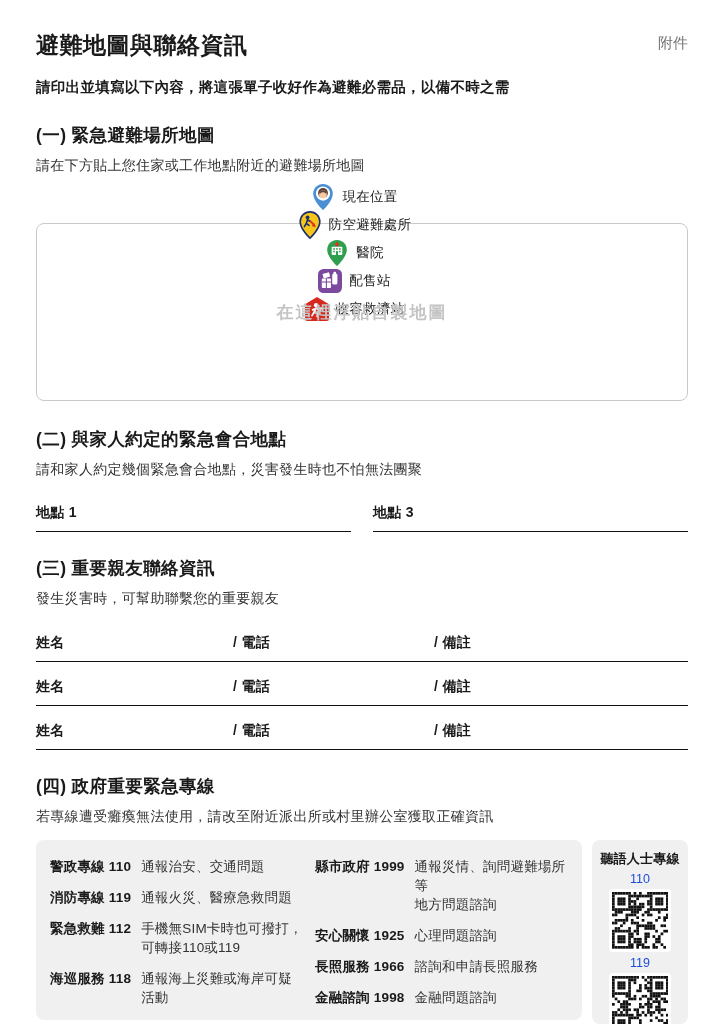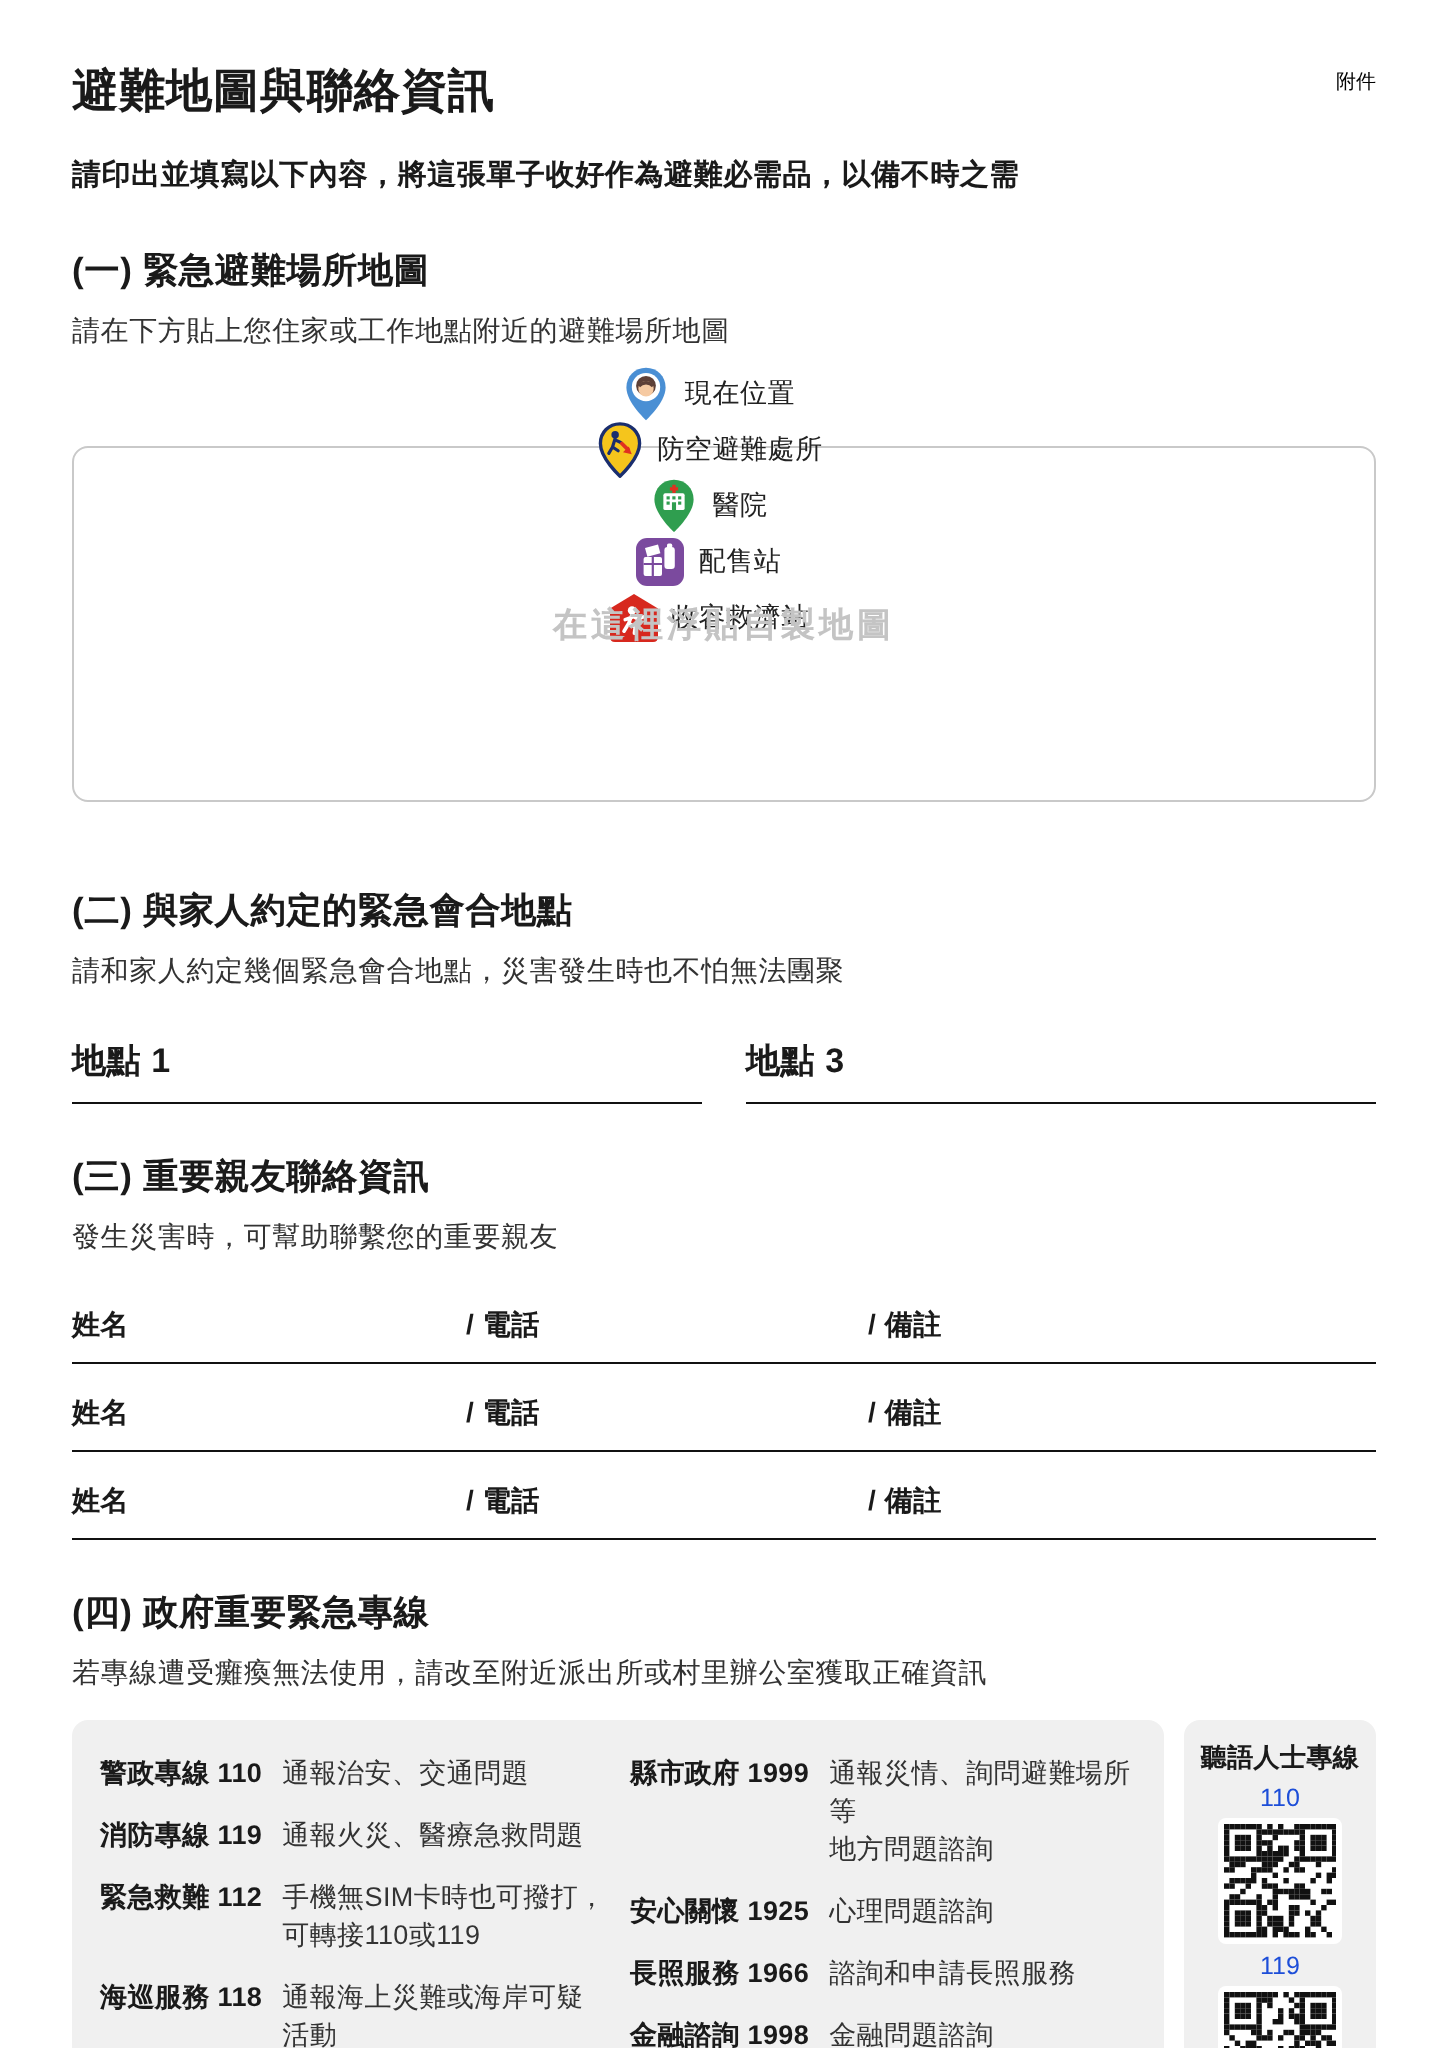--- a/index.html
+++ b/index.html
@@ -7,21 +7,21 @@
     width:724px;height:1024px;overflow:hidden;
     font-family:"Liberation Sans","DejaVu Sans",sans-serif;
     color:#1a1a1a;
     -webkit-font-smoothing:antialiased;
   }
   .page{box-sizing:border-box;width:724px;height:752px;padding:30px 36px 0 36px;position:relative;}
 
   
   .header-row{display:flex;justify-content:space-between;align-items:flex-start;}
   .page-title{font-size:23px;font-weight:700;letter-spacing:.5px;line-height:30px;}
-  .corner-note{font-size:10px;color:#000000;margin-top:4px;}
+  .corner-note{font-size:15px;color:#737373;margin-top:4px;}
   .page-subtitle{margin-top:18px;font-size:14.5px;font-weight:700;letter-spacing:.3px;}
 
   
   .section-heading{font-size:17.5px;font-weight:700;letter-spacing:.4px;}
   .s1 .section-heading{margin-top:26px;}
   .section-desc{font-size:14px;color:#333;letter-spacing:.3px;line-height:24px;}
   .s1 .section-desc{margin-top:6px;}
 
   
   .legend{display:flex;align-items:center;margin-top:6px;height:30px;flex-direction:column;}
@@ -30,25 +30,25 @@
   .legend-icon svg{display:block;}
   .legend-label{font-size:13.5px;color:#222;letter-spacing:.3px;}
 
   
   .map-box{
     margin-top:10px;height:176px;border:1px solid #c9c9c9;border-radius:8px;
     display:flex;align-items:center;justify-content:center;background:#fff;
   }
   .map-placeholder{font-size:17px;font-weight:700;color:#c4c4c4;letter-spacing:2px;}
 
-  .s2 .section-heading{margin-top:42px;}
+  .s2 .section-heading{margin-top:26px;}
   .s2 .section-desc{margin-top:6px;}
   .meet-fields{display:flex;gap:22px;margin-top:22px;}
   .meet-field{flex:1;border-bottom:1.6px solid #111;padding-bottom:9px;}
-  .meet-field-label{font-size:17px;font-weight:700;letter-spacing:.3px;}
+  .meet-field-label{font-size:14px;font-weight:700;letter-spacing:.3px;}
 
   .s3 .section-heading{margin-top:24px;}
   .s3 .section-desc{margin-top:6px;}
   .contact-rows{margin-top:8px;}
   .contact-row{display:flex;border-bottom:1.6px solid #111;padding:16px 0 9px 0;}
   .contact-label{font-size:14px;font-weight:700;letter-spacing:.3px;}
   .contact-label.name{width:197px;}
   .contact-label.phone{width:201px;}
 
   .s4 .section-heading{margin-top:24px;}

